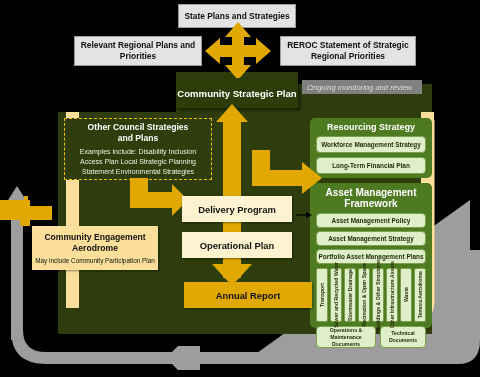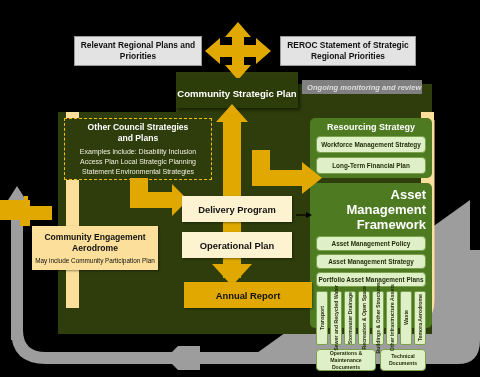--- a/index.html
+++ b/index.html
@@ -8,21 +8,21 @@
   .abs{position:absolute;box-sizing:border-box;}
   .ctr{display:flex;align-items:center;justify-content:center;text-align:center;}
   .col{flex-direction:column;}
 
   
   .loopSvg{position:absolute;left:0;top:0;width:480px;height:377px;}
 
   
   .greybox{background:#e3e3e3;border:1px solid #9a9a9a;color:#111;font-weight:bold;
            font-size:8.4px;line-height:11px;box-shadow:2px 2px 2px rgba(0,0,0,.35);}
-  .ongoing{background:#808080;color:#dddddd;font-style:italic;font-weight:bold;
+  .ongoing{background:#808080;color:#dddddd;font-style:italic;font-weight:normal;
            font-size:7.6px;text-align:left;padding-left:5px;display:flex;align-items:center;}
 
   
   .csp{background:#2d3d09;color:#fff;font-weight:bold;font-size:9.6px;}
   .darkpanel{background:#2e3d0b;}
   .dashbox{background:#2e3d0b;border:1.6px dashed #f2c200;color:#fff;}
   .dashTitle{font-weight:bold;font-size:8.6px;line-height:11px;}
   .dashSub{font-size:7px;line-height:10px;color:#f0f0e0;}
 
   
@@ -71,20 +71,23 @@
     <rect class="cream" x="103" y="300" width="18" height="28"></rect>
   </svg>
 
   <div class="abs darkpanel" style="left:58px;top:72px;width:374px;height:262px;"></div>
   <div class="abs" style="left:58px;top:72px;width:118px;height:40px;background:#000;"></div>
   <div class="abs" style="left:298px;top:72px;width:134px;height:12px;background:#000;"></div>
 
   <div class="abs" style="left:66px;top:112px;width:13px;height:196px;background:#fbdf9a;"></div>
   <div class="abs" style="left:421px;top:112px;width:13px;height:196px;background:#fbdf9a;"></div>
 
+  <div class="abs greybox ctr" style="left:178px;top:4px;width:118px;height:24px;">
+    <span>State Plans and Strategies</span>
+  </div>
 
   <div class="abs greybox ctr" style="left:74px;top:36px;width:128px;height:30px;padding:0 4px;">
     <span>Relevant Regional Plans and Priorities</span>
   </div>
 
   <div class="abs greybox ctr" style="left:280px;top:36px;width:136px;height:30px;padding:0 4px;">
     <span>REROC Statement of Strategic Regional Priorities</span>
   </div>
 
   <svg class="abs" style="left:205px;top:22px;width:66px;height:58px;" viewBox="0 0 66 58">
@@ -117,21 +120,21 @@
     <div class="panelTitle">Resourcing Strategy</div>
     <div class="pill ctr" style="height:15px;margin-top:4px;">
       <span>Workforce Management Strategy</span>
     </div>
     <div class="pill ctr" style="height:15px;margin-top:4px;">
       <span>Long-Term Financial Plan</span>
     </div>
   </div>
 
   <div class="abs greenpanel" style="left:310px;top:183px;width:122px;height:145px;padding:4px 6px;">
-    <div class="panelTitle" style="font-size:13px;text-align:right;">Asset Management Framework</div>
+    <div class="panelTitle" style="font-size:10px;">Asset Management Framework</div>
     <div class="pill ctr" style="height:13px;margin-top:4px;">
       <span>Asset Management Policy</span>
     </div>
     <div class="pill ctr" style="height:13px;margin-top:3px;">
       <span>Asset Management Strategy</span>
     </div>
     <div class="pill ctr" style="height:13px;margin-top:3px;">
       <span>Portfolio Asset Management Plans</span>
     </div>
 

